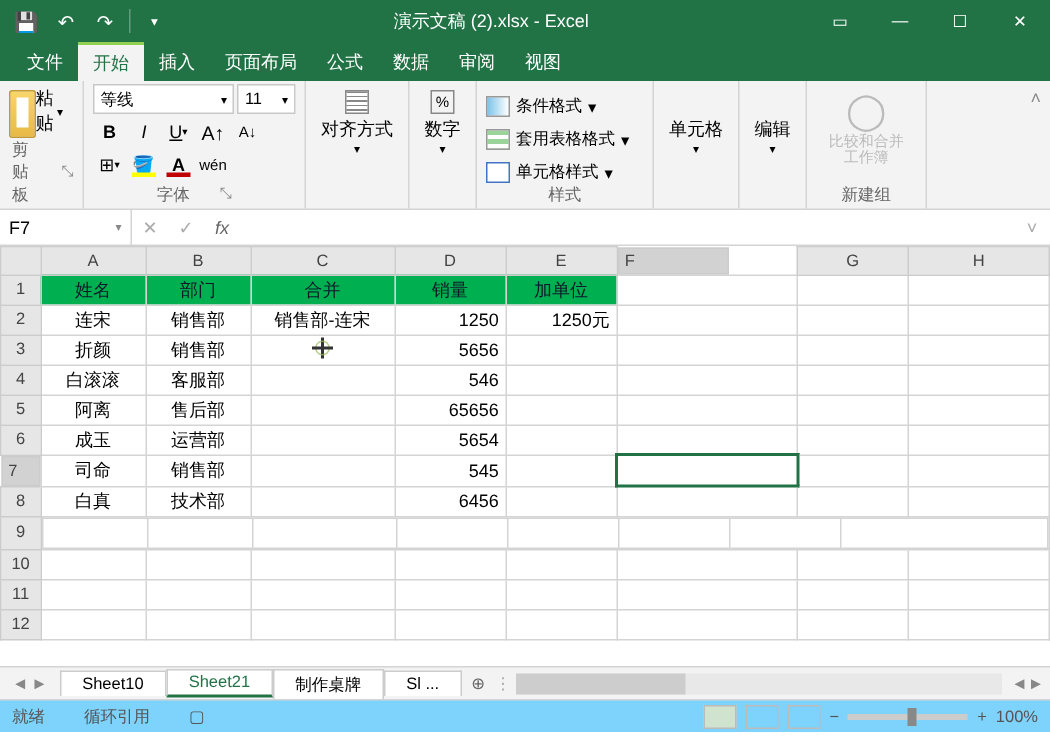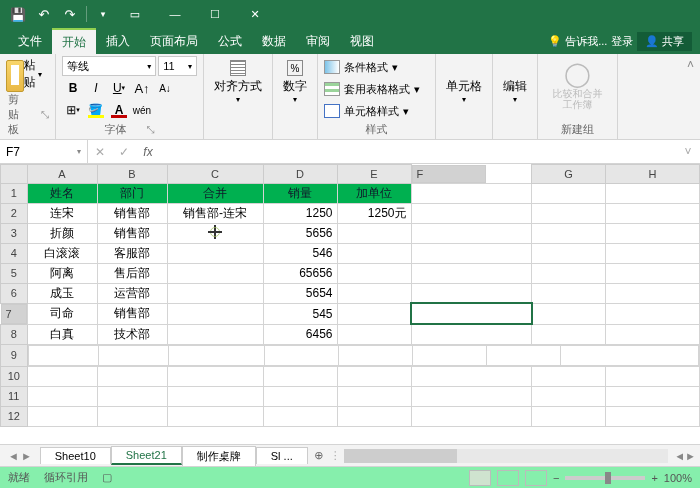--- a/index.html
+++ b/index.html
@@ -25,21 +25,21 @@
 .paste-icon::before { content: ""; position: absolute; top: 4px; left: 4px; right: 4px; bottom: 6px; background: #fff; }
 .font-group { width: 148px; }
 .font-row1 { display: flex; gap: 2px; }
 .sel { height: 20px; border: 1px solid #c8c8c8; background: #fff; display: flex; align-items: center; padding: 0 4px; font-size: 11px; justify-content: space-between; cursor: pointer; }
 .font-row2 { display: flex; gap: 1px; margin-top: 2px; }
 .fbtn { width: 22px; height: 20px; display: flex; align-items: center; justify-content: center; cursor: pointer; font-size: 12px; border: 1px solid transparent; }
 .font-row3 { display: flex; gap: 1px; margin-top: 2px; }
 .midbtn { display: flex; flex-direction: column; align-items: center; cursor: pointer; padding: 4px 4px 0 4px; }
 .mid-icon { width: 16px; height: 16px; border: 1px solid #888; margin-bottom: 2px; }
 .style-group { width: 118px; padding-top: 2px; }
-.style-row { display: flex; align-items: center; height: 22px; cursor: pointer; gap: 4px; font-size: 11px; }
+.style-row { display: flex; align-items: flex-end; height: 22px; cursor: pointer; gap: 4px; font-size: 11px; }
 .sicon { width: 16px; height: 14px; display: inline-block; background: #fff; border: 1px solid #999; }
 .cell-group, .edit-group { padding-top: 20px; }
 .namebox-row { height: 24px; display: flex; align-items: center; border-bottom: 1px solid #d4d4d4; }
 .namebox { width: 88px; height: 24px; border: none; border-right: 1px solid #d4d4d4; padding: 0 6px; font-size: 12px; display: flex; align-items: center; justify-content: space-between; }
 .nbbtn { width: 24px; height: 24px; display: flex; align-items: center; justify-content: center; color: #aaa; cursor: pointer; }
 .nbbtn.fx { font-style: italic; color: #666; }
 .grid-wrap { position: relative; height: 280px; overflow: hidden; }
 table { border-collapse: collapse; table-layout: fixed; }
 .col-head th { background: #e6e6e6; border: 1px solid #ccc; font-weight: normal; height: 18px; font-size: 11px; color: #444; }
 .col-head th.sel { background: #d2d2d2; }
@@ -57,59 +57,55 @@
 .cursor-icon::after { top: 6px; left: 0; width: 14px; height: 2px; }
 .cursor-circ { position: absolute; inset: 2px; border: 1px solid #9bbb59; border-radius: 50%; opacity: .7; }
 .tabs-row { height: 22px; display: flex; align-items: center; border-top: 1px solid #d4d4d4; background: #f3f3f3; font-size: 11px; }
 .tabnav { display: flex; gap: 2px; padding: 0 8px; color: #888; }
 .tabnav span { cursor: pointer; }
 .sheet-tab { padding: 2px 14px; border: 1px solid #ccc; border-bottom: none; background: #fff; cursor: pointer; }
 .sheet-tab.active { border-bottom: 2px solid #217346; color: #217346; }
 .new-tab { width: 22px; text-align: center; cursor: pointer; color: #666; }
 .hscroll { flex: 1; margin: 0 6px; height: 14px; background: #e8e8e8; position: relative; }
 .hscroll-thumb { position: absolute; left: 0; width: 35%; top: 0; bottom: 0; background: #cdcdcd; }
-.statusbar { height: 22px; background: #86efac; border-top: 1px solid #d4d4d4; display: flex; align-items: center; font-size: 11px; color: #555; padding: 0 8px; gap: 14px; }
+.statusbar { height: 22px; background: #7dd3fc; border-top: 1px solid #d4d4d4; display: flex; align-items: center; font-size: 11px; color: #555; padding: 0 8px; gap: 26px; }
 .sb-right { margin-left: auto; display: flex; align-items: center; gap: 6px; }
 .view-btn { width: 22px; height: 16px; border: 1px solid #bbb; cursor: pointer; }
 .zoom-slider { width: 80px; height: 4px; background: #ccc; position: relative; }
 .zoom-slider::after { content: ""; position: absolute; left: 50%; top: -4px; width: 6px; height: 12px; background: #888; }
 </style>
 </head>
 <body>
 
 <div class="titlebar">
   <div class="tb-left">
     <span class="tb-btn">💾</span>
     <span class="tb-btn">↶</span>
     <span class="tb-btn">↷</span>
     <span class="tb-sep"></span>
     <span class="tb-btn" style="font-size:9px">▾</span>
   </div>
+  <div class="tb-title">演示文稿 (2).xlsx - Excel</div>
   <div class="tb-right">
     <span class="wc-btn">▭</span>
     <span class="wc-btn">—</span>
     <span class="wc-btn">☐</span>
     <span class="wc-btn">✕</span>
   </div>
 </div>
 
 <div class="menubar">
   <div class="menu-item">文件</div>
   <div class="menu-item active">开始</div>
   <div class="menu-item">插入</div>
   <div class="menu-item">页面布局</div>
   <div class="menu-item">公式</div>
   <div class="menu-item">数据</div>
   <div class="menu-item">审阅</div>
   <div class="menu-item">视图</div>
-  <div class="menu-right">
-    <span>💡 <span>告诉我...</span></span>
-    <span>登录</span>
-    <span class="share-btn">👤 <span>共享</span></span>
-  </div>
 </div>
 
 <div class="ribbon">
   <div class="rgroup" style="width:56px">
     <div class="paste-big">
       <div class="paste-icon"></div>
       <span>粘贴</span>
       <span style="font-size:8px">▾</span>
     </div>
     <div class="rgroup-label">

